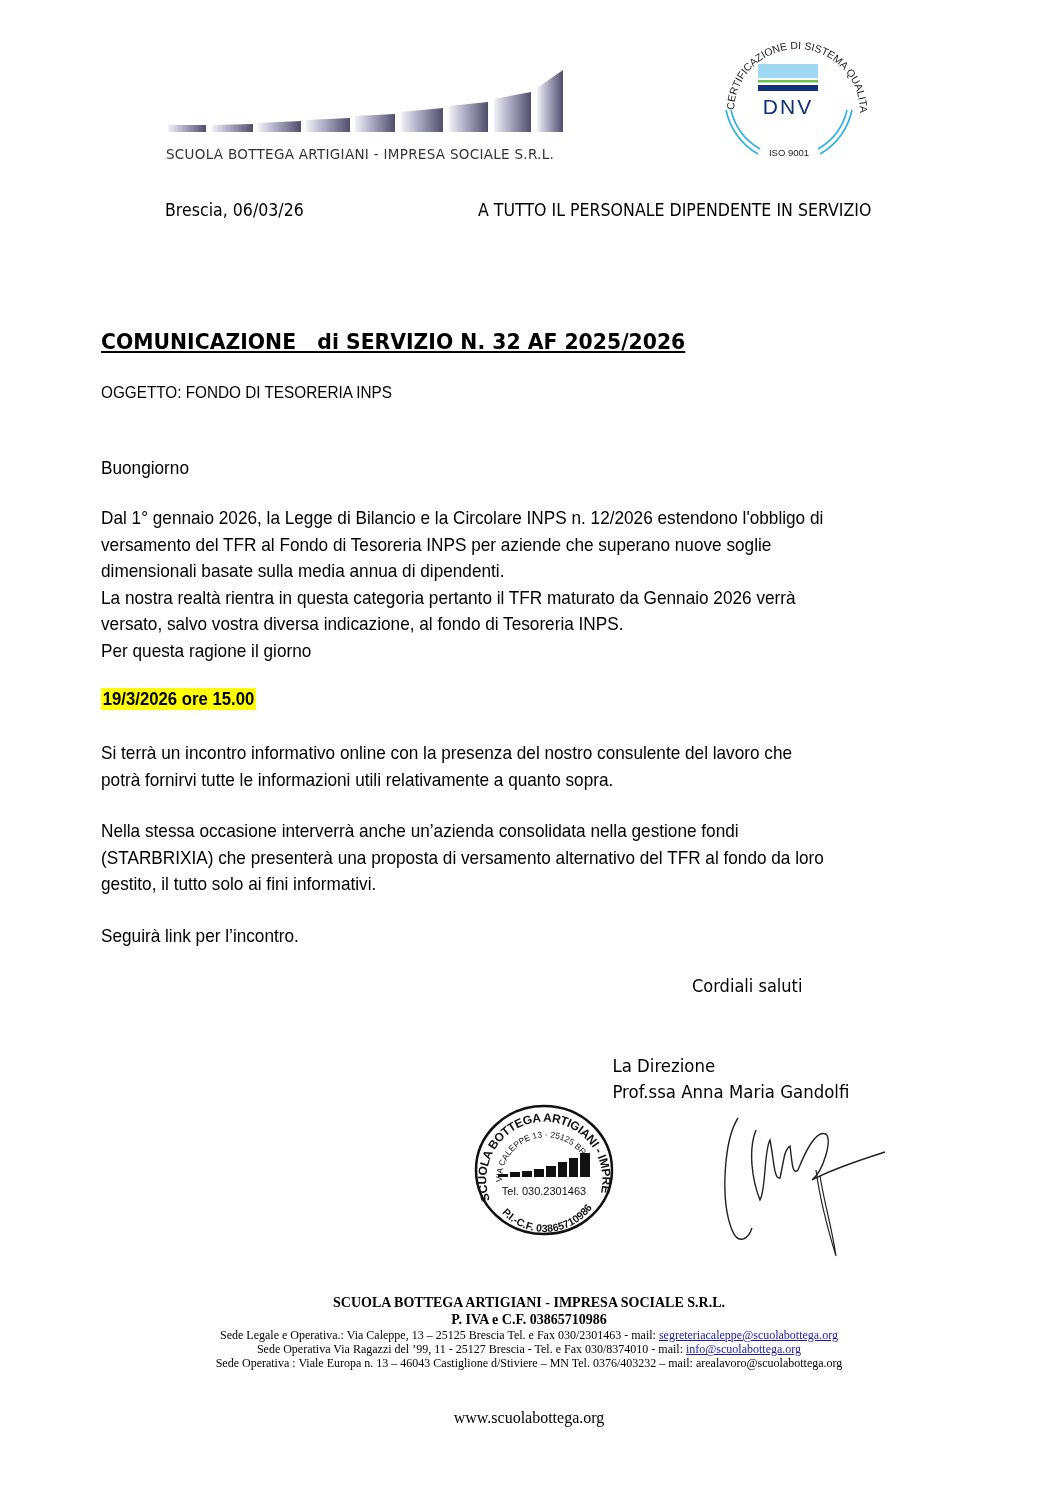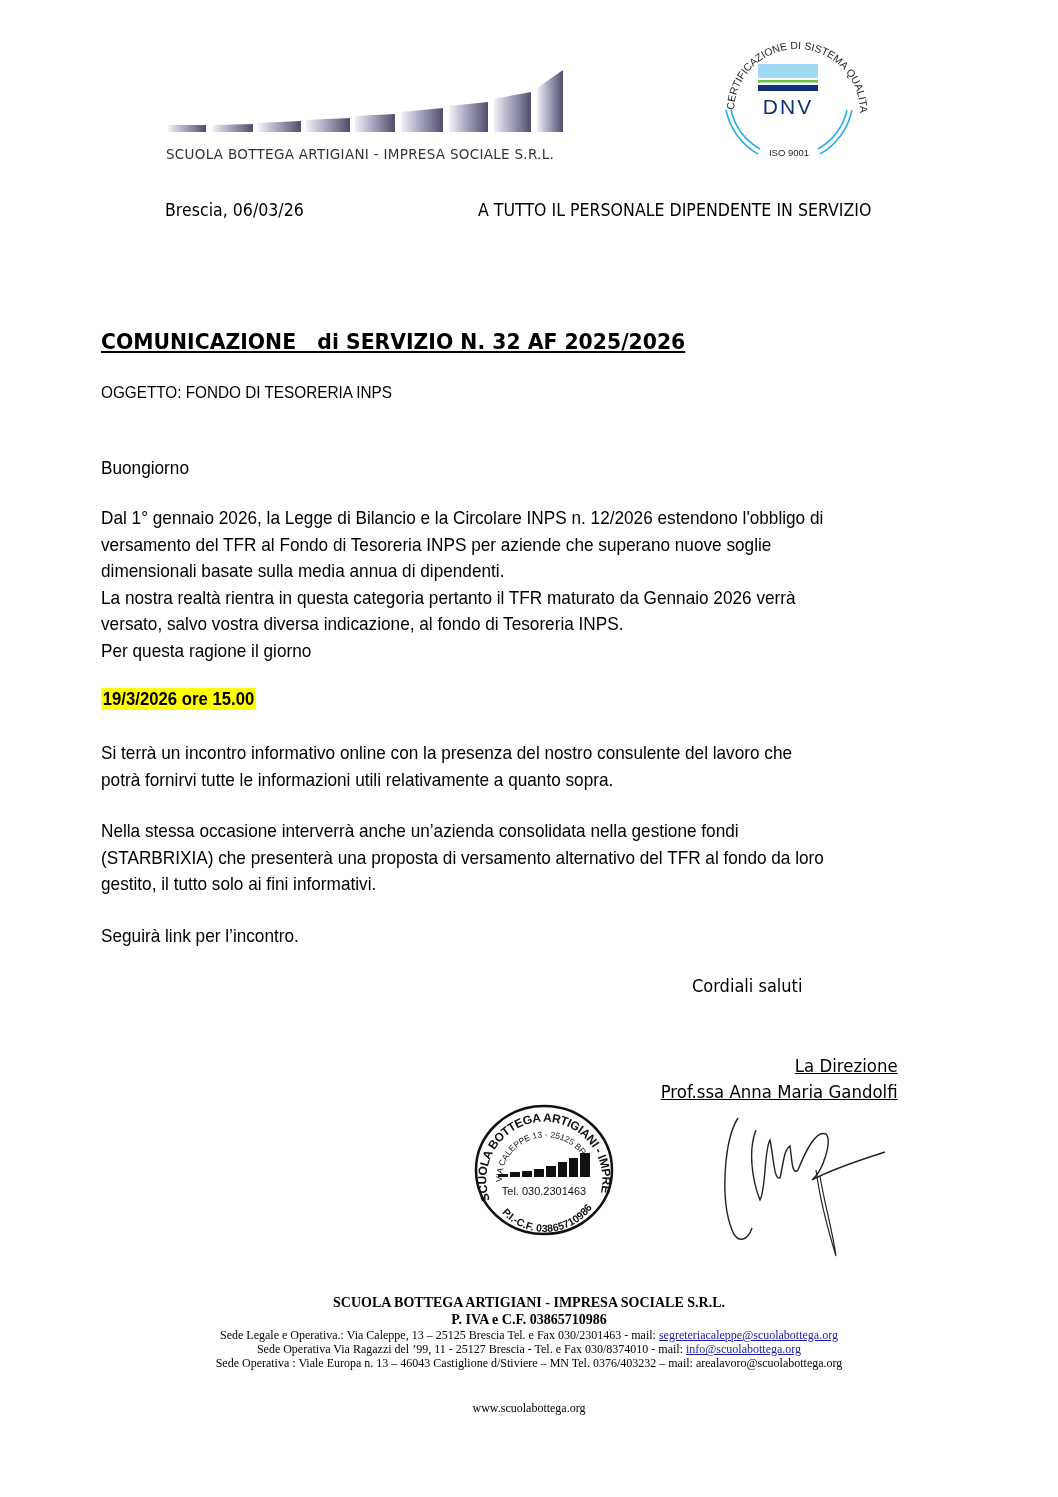--- a/index.html
+++ b/index.html
@@ -24,34 +24,34 @@
     .body-text div { white-space: nowrap; }
 
     #greeting { top: 455px; }
     #para1 { top: 505px; }
     #highlight-date { left: 101px; top: 688px; font-size: 19px; font-weight: bold; background: #ffff00; padding: 0 2px; font-family: "Liberation Sans", sans-serif; transform: scaleX(0.88); transform-origin: left; }
     #para2 { top: 740px; }
     #para3 { top: 818px; }
     #para4 { top: 923px; }
 
     #closing { left: 692px; top: 975px; font-size: 18px; font-family: "DejaVu Sans", sans-serif; transform: scaleX(0.9); transform-origin: left; }
-    #signature-block { left: 600px; top: 1053px; width: 310px; text-align: right; font-size: 18px; line-height: 26px; font-family: "DejaVu Sans", sans-serif; text-decoration: underline; }
+    #signature-block { left: 600px; top: 1053px; width: 310px; text-align: left; font-size: 18px; line-height: 26px; font-family: "DejaVu Sans", sans-serif; }
     #signature-block div { transform: scaleX(0.92); }
 
     #stamp { left: 468px; top: 1100px; width: 152px; height: 140px; }
     #signature { left: 720px; top: 1110px; width: 180px; height: 150px; }
 
     
     #footer { left: 0; top: 1295px; width: 1058px; text-align: center; font-family: "Liberation Serif", serif; }
     #footer .company { font-size: 14px; font-weight: bold; line-height: 16px; }
     #footer .vat { font-size: 14px; font-weight: bold; line-height: 17px; }
     #footer .sede { font-size: 12px; line-height: 14.2px; }
     #footer a { color: #1a1aa6; text-decoration: underline; }
     #footer .plain-mail { color: #000; text-decoration: none; }
-    #footer .web { font-size: 12px; margin-top: 30px; }
+    #footer .web { font-size: 16px; margin-top: 38px; }
   </style>
 </head>
 <body>
 
 <svg id="logo-bars" class="abs" viewBox="0 0 395 62">
   <defs>
     <linearGradient id="barg" x1="0" y1="0" x2="1" y2="0">
       <stop offset="0" stop-color="#f2f2f6"></stop>
       <stop offset="0.35" stop-color="#b7b6cc"></stop>
       <stop offset="1" stop-color="#4f4d6b"></stop>

